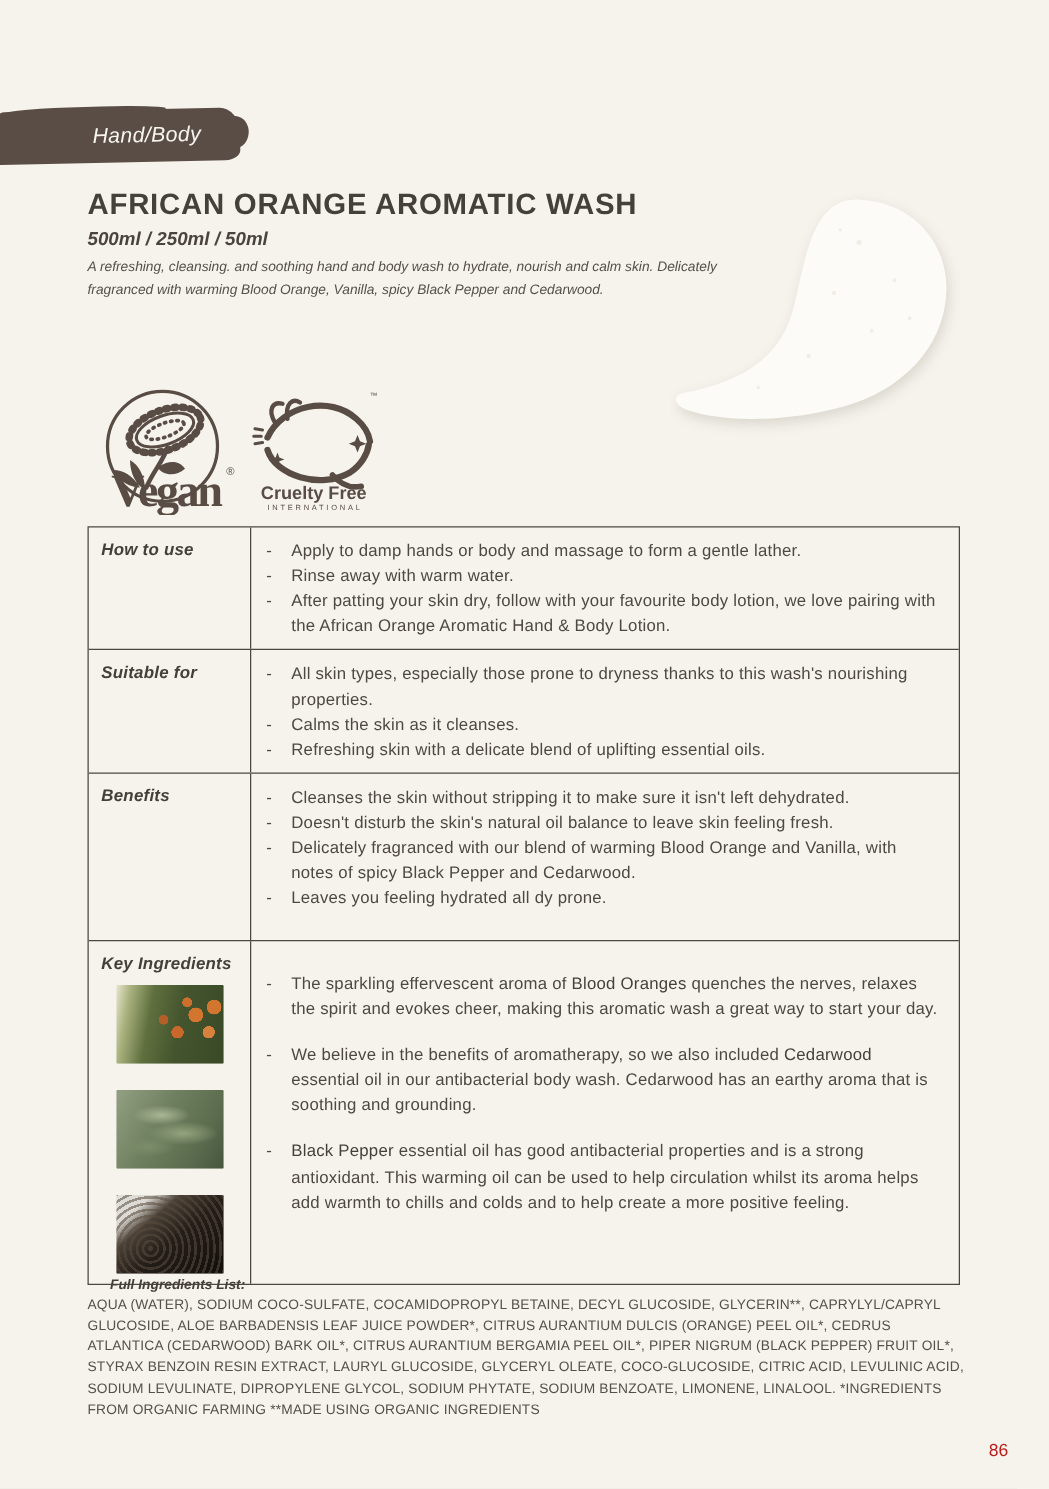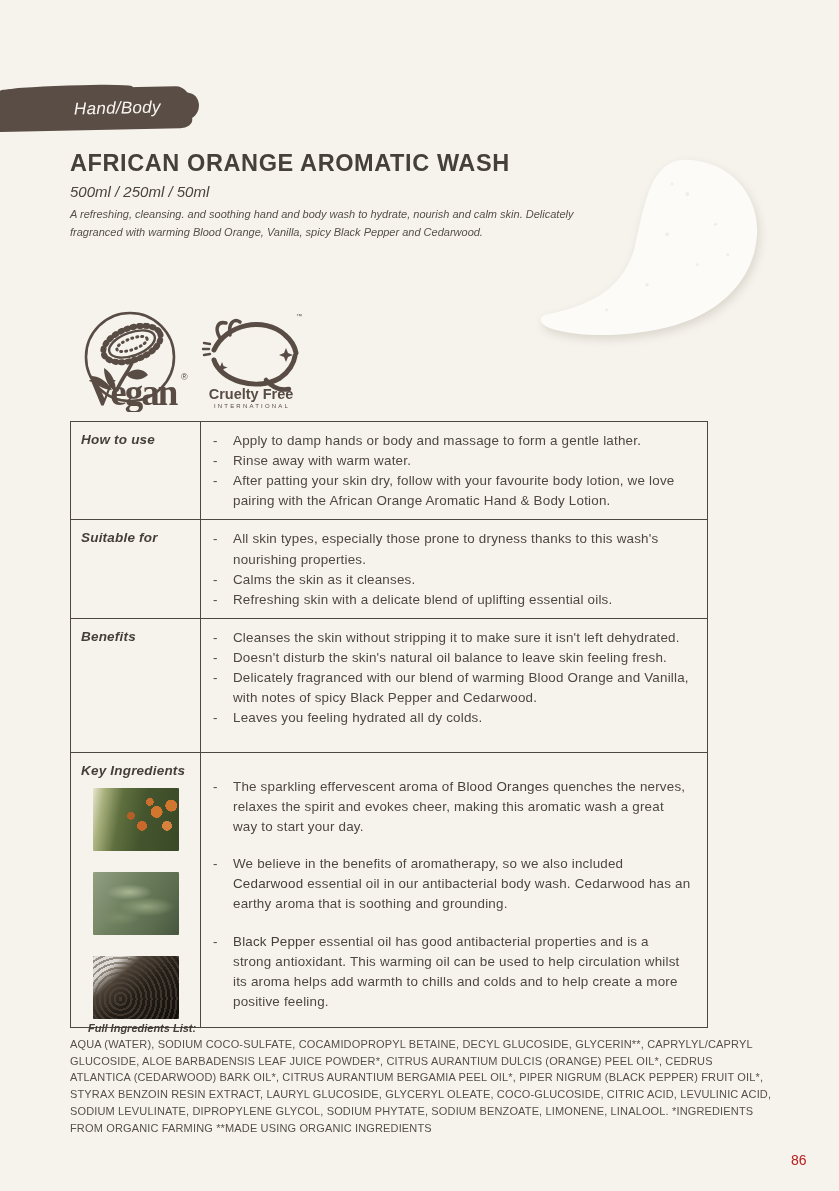--- a/index.html
+++ b/index.html
@@ -31,34 +31,34 @@
 
   
   .swoosh { position:absolute; left:536px; top:152px; width:232px; height:200px; z-index:0; }
 
   
   .title {
     position:absolute; left:70px; top:150px; font-size:23.5px; font-weight:700;
     letter-spacing:.6px; color:#45403a; z-index:1;
   }
   .sizes {
-    position:absolute; left:70px; top:183px; font-size:15px; font-style:italic; color:#4b443d;
+    position:absolute; left:70px; top:183px; font-size:15px; font-style:italic; color:#4b443d;font-weight:bold;
   }
   .desc {
     position:absolute; left:70px; top:206px; width:512px; font-size:11px;
     font-style:italic; line-height:1.6; color:#554f48; z-index:1;
   }
 
   
   .badges { position:absolute; left:78px; top:310px; display:flex; gap:6px; align-items:flex-start; }
   .badge-svg { display:block; }
 
   
   .info-table {
-    position:absolute; left:70px; top:421px; width:638px;
+    position:absolute; left:70px; top:421px; width:698px;
     border:1px solid #4c4740; background:transparent;
   }
   .t-row { display:flex; }
   .t-row + .t-row { border-top:1px solid #4c4740; }
   .t-head {
     width:130px; flex:0 0 130px; border-right:1px solid #4c4740;
     padding:10px 8px 8px 10px; font-size:13.5px; font-weight:700; font-style:italic;
     color:#453f39; letter-spacing:.2px;
   }
   .t-body { flex:1; padding:9px 16px 8px 12px; font-size:13.4px; line-height:1.5;
@@ -215,21 +215,21 @@
         <div class="bullet">
             <span class="m">-</span>
             <span class="tx">Doesn't disturb the skin's natural oil balance to leave skin feeling fresh.</span>
           </div>
         <div class="bullet">
             <span class="m">-</span>
             <span class="tx">Delicately fragranced with our blend of warming Blood Orange and Vanilla, with notes of spicy Black Pepper and Cedarwood.</span>
           </div>
         <div class="bullet">
             <span class="m">-</span>
-            <span class="tx">Leaves you feeling hydrated all dy colds.</span>
+            <span class="tx">Leaves you feeling hydrated all dy prone.</span>
           </div>
       </div>
     </div>
 
     <div class="t-row" style="min-height:274px">
       <div class="t-head ki-head">
         <span class="lbl">Key Ingredients</span>
         <div class="photo photo-oranges"></div>
         <div class="photo photo-cedar"></div>
         <div class="photo photo-pepper"></div>

